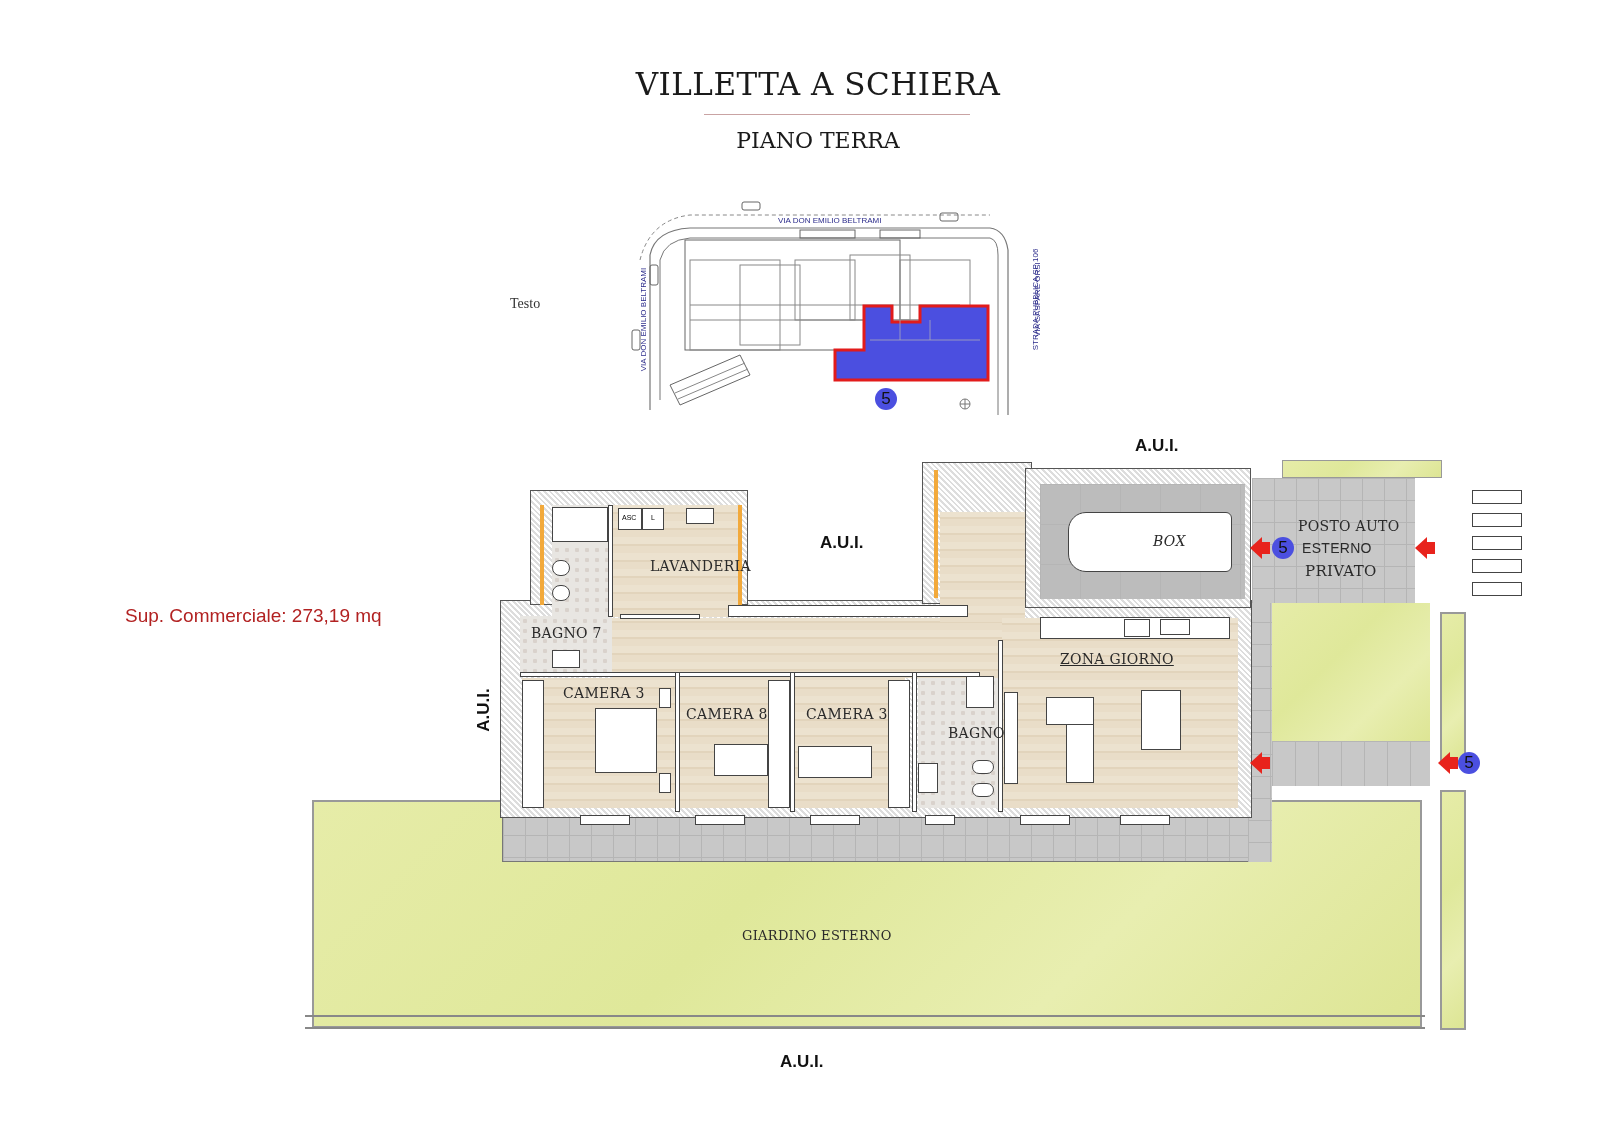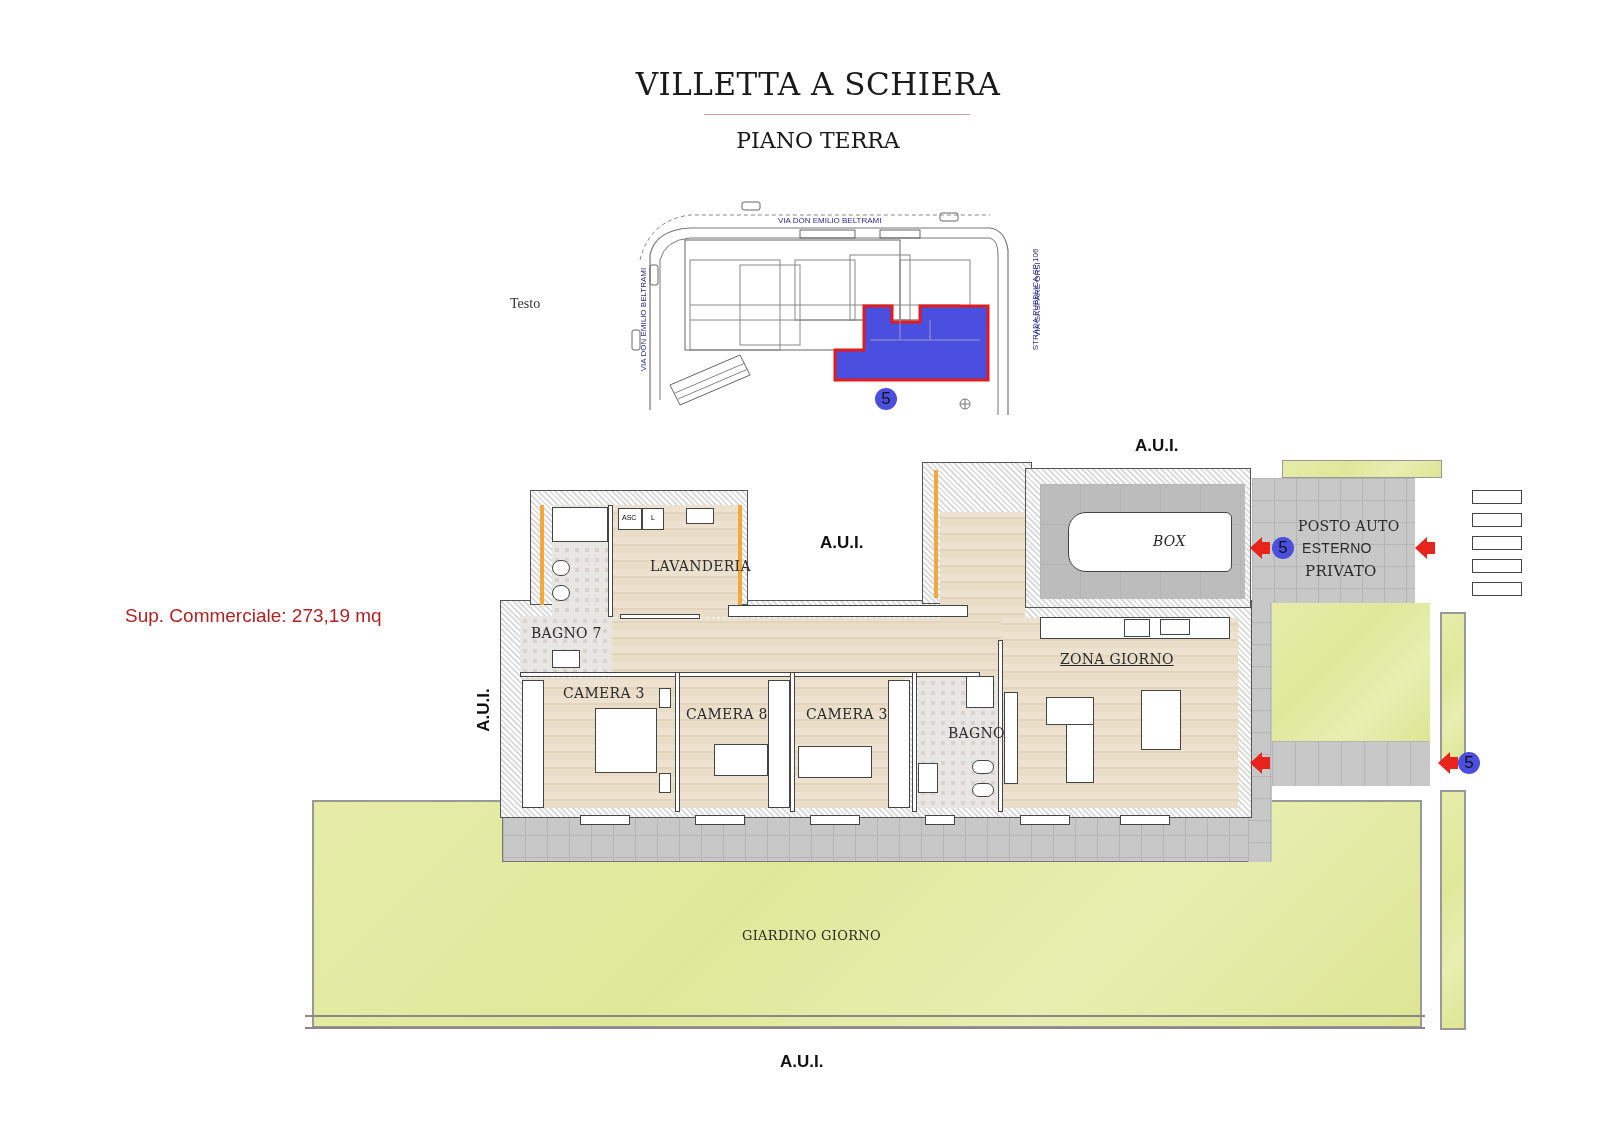--- a/index.html
+++ b/index.html
@@ -72,21 +72,21 @@
 
 <div class="abs sup">Sup. Commerciale: 273,19 mq</div>
 
 <div class="abs aui" style="left:1135px;top:436px;">A.U.I.</div>
 <div class="abs aui" style="left:820px;top:533px;">A.U.I.</div>
 <div class="abs aui" style="left:462px;top:700px;transform:rotate(-90deg);">A.U.I.</div>
 <div class="abs aui" style="left:780px;top:1052px;">A.U.I.</div>
 
 <div class="abs grass" style="left:312px;top:800px;width:1110px;height:228px;border:2px solid #999;box-sizing:border-box;"></div>
 <div class="abs" style="left:305px;top:1015px;width:1120px;height:10px;border-top:2px solid #888;border-bottom:2px solid #888;"></div>
-<div class="abs room-label" style="left:742px;top:928px;font-size:13px;">GIARDINO GIORNO</div>
+<div class="abs room-label" style="left:742px;top:928px;font-size:13px;">GIARDINO ESTERNO</div>
 
 <div class="abs grass" style="left:1272px;top:603px;width:158px;height:138px;"></div>
 <div class="abs grass" style="left:1440px;top:612px;width:26px;height:150px;border:2px solid #999;box-sizing:border-box;"></div>
 <div class="abs grass" style="left:1440px;top:790px;width:26px;height:240px;border:2px solid #999;box-sizing:border-box;"></div>
 <div class="abs grass" style="left:1282px;top:460px;width:160px;height:18px;border:1px solid #999;box-sizing:border-box;"></div>
 <div class="abs grass" style="left:505px;top:640px;width:8px;height:160px;"></div>
 
 <div class="abs stone" style="left:502px;top:812px;width:768px;height:50px;border:1px solid #777;box-sizing:border-box;"></div>
 <div class="abs stone" style="left:1248px;top:600px;width:24px;height:262px;"></div>
 

